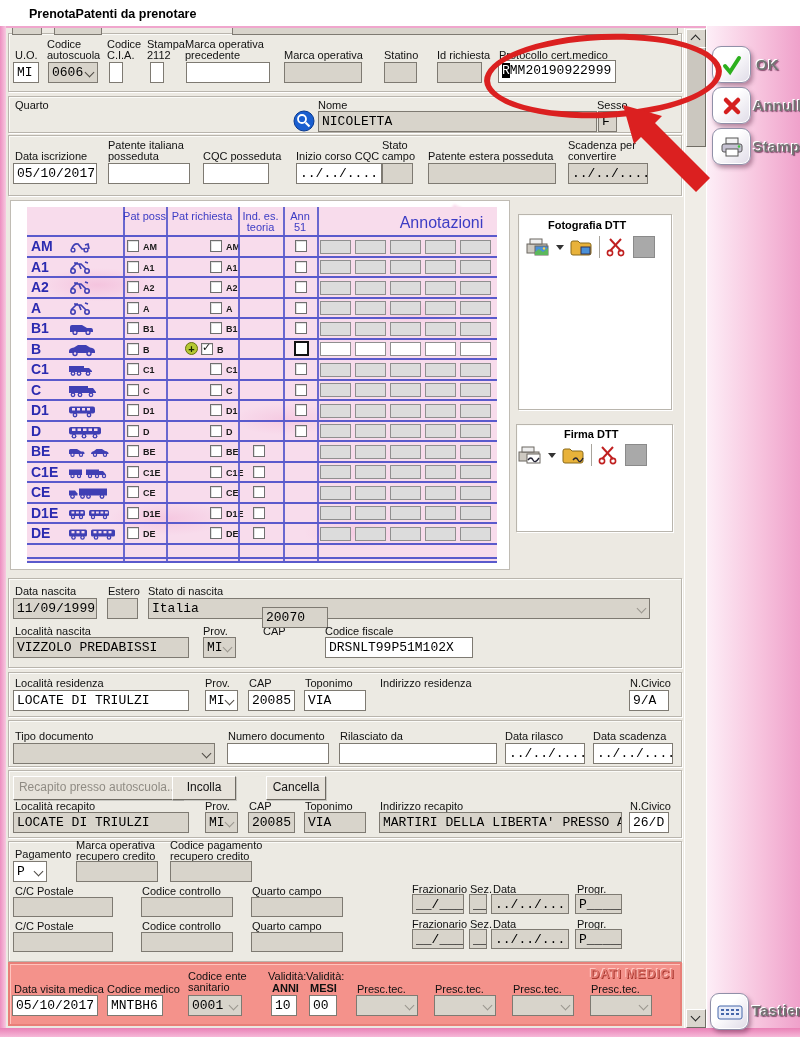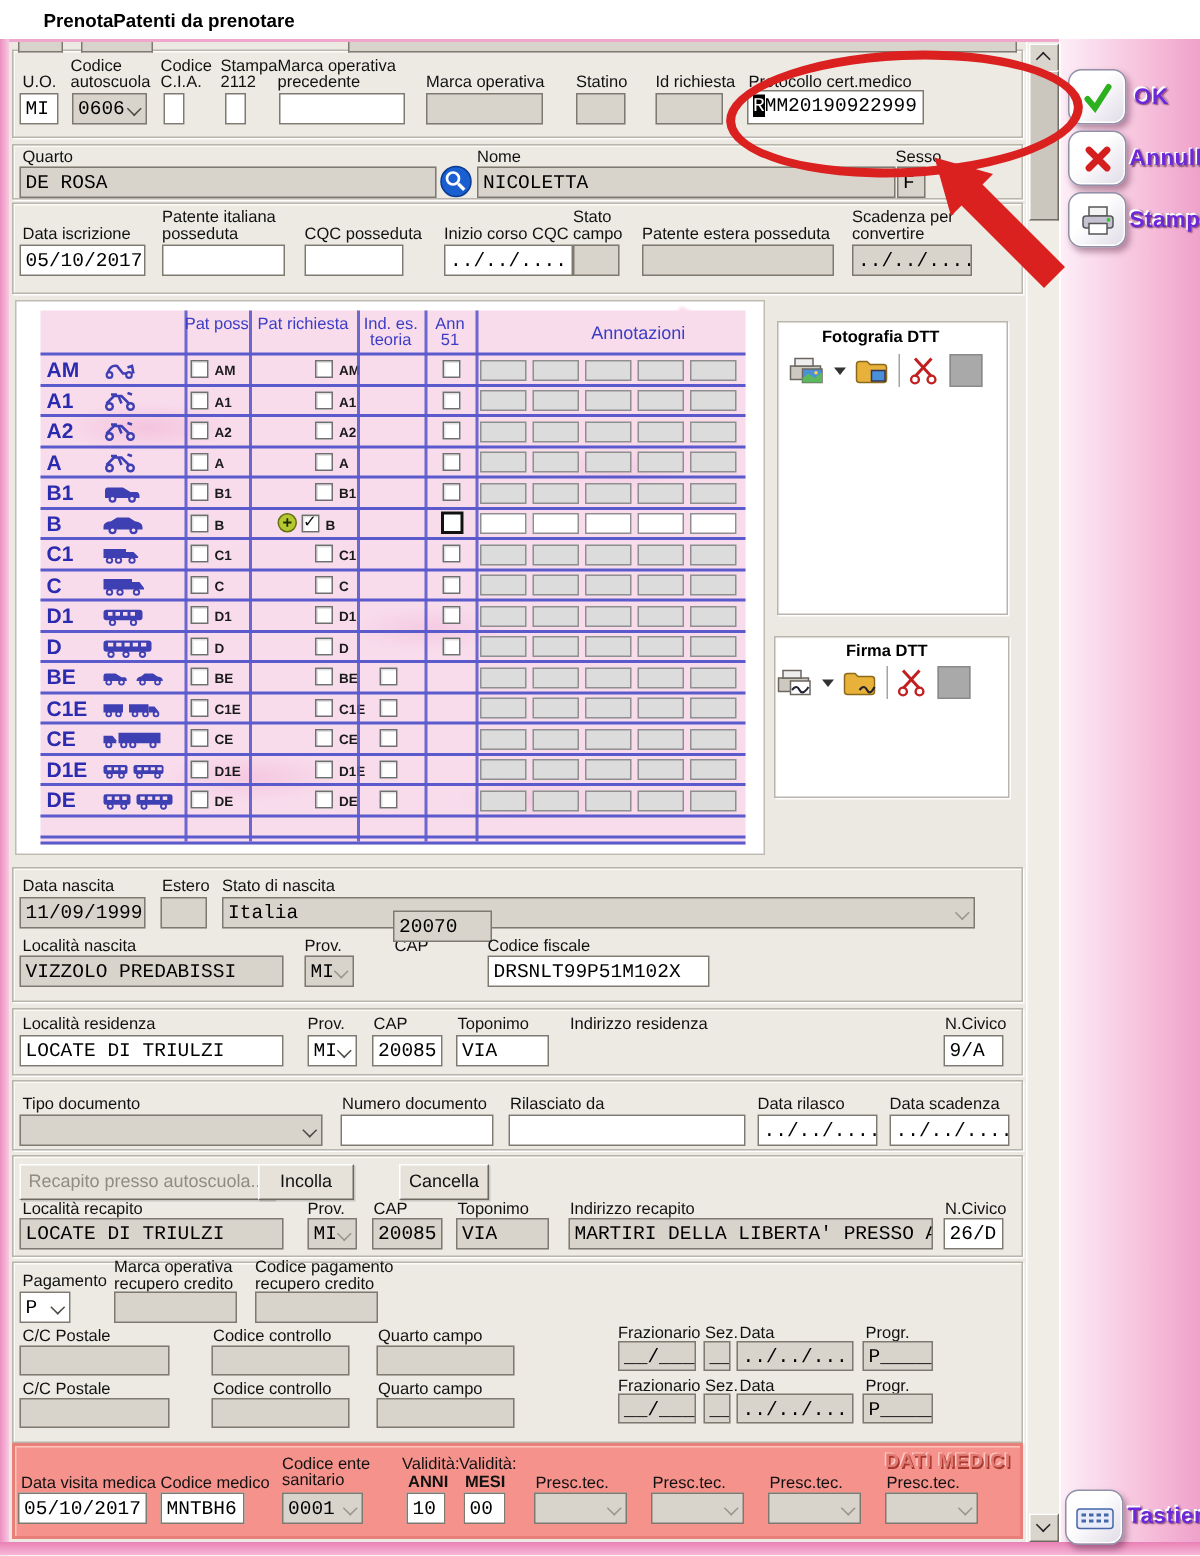--- a/index.html
+++ b/index.html
@@ -60,21 +60,21 @@
         color:#1a2a00;font:bold 11px/12px "Liberation Sans",sans-serif;text-align:center;box-sizing:border-box;}
   .acell{top:2.5px;width:31px;height:14px;background:#dcdcdc;border:1px solid #8f8f8f;box-sizing:border-box;}
   .acell.on{background:#fff;}
   
   .rightpanel{position:absolute;left:706px;top:26px;width:94px;height:1002px;
       background:linear-gradient(90deg,#fdeef7 0%,#f7c4de 55%,#efa0ca 100%);border-left:1px solid #fff;}
   .sidebtn{position:absolute;width:37px;height:35px;border-radius:9px;z-index:3;
       background:linear-gradient(135deg,#ffffff 40%,#dfdbe7 100%);border:1px solid #9090a8;
       box-shadow:2px 3px 4px rgba(96,40,72,.45),inset 0 0 0 1px #fff;
       display:flex;align-items:center;justify-content:center;}
-  .sidelbl{position:absolute;font:bold 15px "Liberation Sans",sans-serif;color:#6d28d9;letter-spacing:.3px;z-index:3;
+  .sidelbl{position:absolute;font:bold 15px "Liberation Sans",sans-serif;color:#737373;letter-spacing:.3px;z-index:3;
       text-shadow:-1px -1px 0 #ffffff,1px 1px 1px #8d4f72,1px -1px 0 #d4a2bf,-1px 1px 0 #d4a2bf;}
   
   .sb{position:absolute;left:684px;top:28px;width:21px;height:1000px;background:#f0ede7;border-left:1px solid #fff;}
   .sbbtn{position:absolute;left:686px;width:18px;height:17px;background:#d9d5cd;border:1px solid;z-index:2;
          border-color:#fff #716d65 #716d65 #fff;}
   .sbthumb{position:absolute;left:686px;top:47px;width:18px;height:98px;background:#cbc7bf;border:1px solid;z-index:2;
          border-color:#fff #716d65 #716d65 #fff;}
   .sbchev{position:absolute;left:5px;width:6px;height:6px;border-right:1.7px solid #222;border-bottom:1.7px solid #222;}
   .sbchev.up{top:6px;transform:rotate(-135deg);}
   .sbchev.dn{top:3px;transform:rotate(45deg);}
@@ -125,21 +125,20 @@
   <div class="fld gray" style="left:284px;top:62px;width:78px"></div>
   <span class="lbl" style="left:384px;top:50px">Statino</span>
   <div class="fld gray" style="left:384px;top:62px;width:33px"></div>
   <span class="lbl" style="left:437px;top:50px">Id richiesta</span>
   <div class="fld gray" style="left:437px;top:62px;width:45px"></div>
   <span class="lbl" style="left:499px;top:50px">Protocollo cert.medico</span>
   <div class="fld" style="left:498px;top:60px;width:118px;height:23px"><span class="sel">R</span><span>MM20190922999</span></div>
 
   <div class="panel" style="left:8px;top:96px;width:674px;height:37px"></div>
   <span class="lbl" style="left:15px;top:100px">Quarto</span>
-  <div class="fld gray" style="left:13px;top:111px;width:278px">DE ROSA</div>
   <svg class="hl" style="position:absolute;left:293px;top:110px;z-index:3" width="22" height="22">
     <circle cx="11" cy="11" r="10" fill="#1a5fd0" stroke="#0a3a90"></circle>
     <circle cx="9" cy="9" r="4" fill="none" stroke="#fff" stroke-width="1.8"></circle>
     <line x1="12.5" y1="12.5" x2="16.5" y2="16.5" stroke="#fff" stroke-width="2.2"></line>
   </svg>
   <span class="lbl" style="left:318px;top:100px">Nome</span>
   <div class="fld gray" style="left:318px;top:111px;width:279px">NICOLETTA</div>
   <span class="lbl" style="left:597px;top:100px">Sesso</span>
   <div class="fld gray" style="left:598px;top:111px;width:19px">F</div>
 
@@ -165,21 +164,21 @@
   <div class="ltable">
     <div class="lt-vline" style="left:96px"></div>
     <div class="lt-vline" style="left:139px"></div>
     <div class="lt-vline" style="left:211px"></div>
     <div class="lt-vline" style="left:256px"></div>
     <div class="lt-vline" style="left:290px"></div>
     <span class="lt-hdr" style="left:96px;top:4px;width:43px">Pat poss</span>
     <span class="lt-hdr" style="left:139px;top:4px;width:72px">Pat richiesta</span>
     <span class="lt-hdr" style="left:211px;top:4px;width:45px">Ind. es. teoria</span>
     <span class="lt-hdr" style="left:256px;top:4px;width:34px">Ann 51</span>
-    <span class="lt-hdr" style="left:290px;top:10px;width:217px;font-size:12px">Annotazioni</span>
+    <span class="lt-hdr" style="left:306px;top:10px;width:217px;font-size:16px">Annotazioni</span>
     <div class="lt-rows">
         <div class="lt-row">
           <span class="lt-code">AM</span>
           <svg class="lt-icon" width="52" height="16" viewBox="0 0 52 16">
             <path d="M5 10 Q7 5 11 6 L15 11 H19 M18 7 l3 -1 1 5" stroke="#3f3fb4" stroke-width="1.7" fill="none"></path>
             <circle cx="6" cy="12" r="2.6" fill="#3f3fb4"></circle>
             <circle cx="6" cy="12" r="1.2" fill="#f8dcec"></circle>
             <circle cx="19" cy="12" r="2.6" fill="#3f3fb4"></circle>
             <circle cx="19" cy="12" r="1.2" fill="#f8dcec"></circle>
           </svg>

